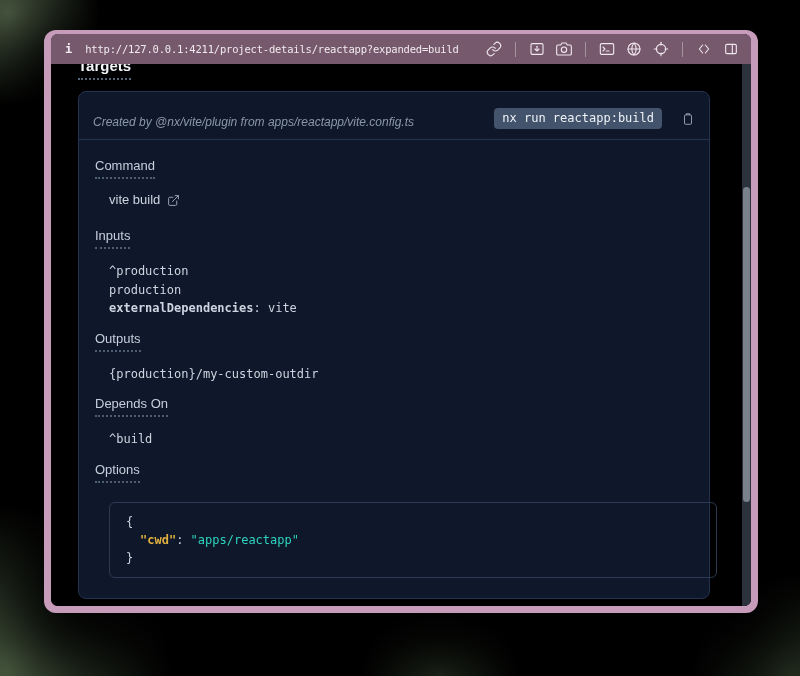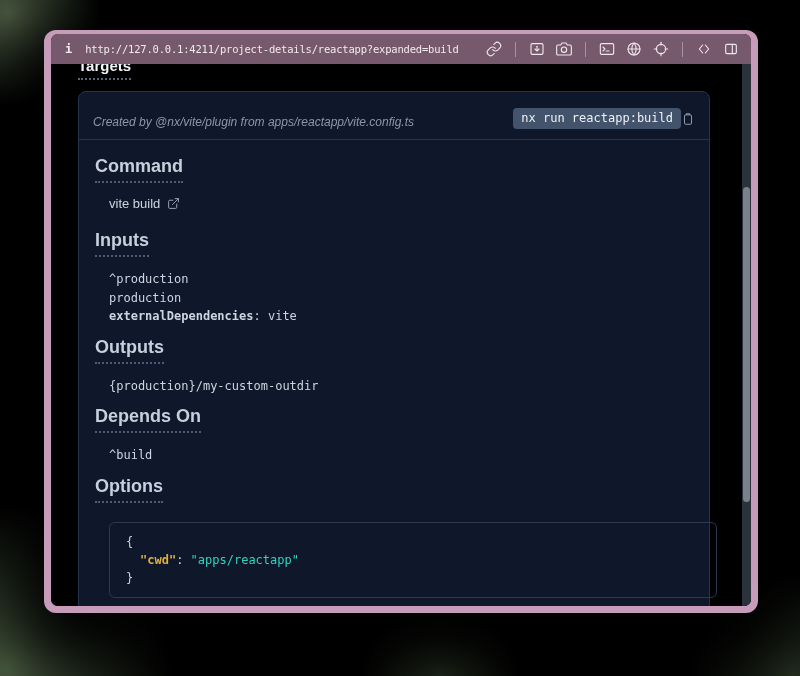--- a/index.html
+++ b/index.html
@@ -96,41 +96,41 @@
   }
   .eye-btn {
     position:absolute; right:11px; top:8px;
     width:27px; height:27px; border:1px solid #33415a; border-radius:7px;
     display:flex; align-items:center; justify-content:center;
     cursor:pointer; background:transparent;
   }
   .eye-btn svg { width:15px; height:15px; stroke:#e5eaf2; fill:none; stroke-width:1.6; display:block; }
   .header-row2 { display:flex; align-items:flex-end; justify-content:space-between; margin-top:7px; }
   .created-by { font-style:italic; font-size:12px; color:#8b98ab; }
-  .run-wrap { display:flex; align-items:center; gap:0; }
+  .run-wrap { display:flex; align-items:center; gap:19px; }
   .run-pill {
     font-family:"DejaVu Sans Mono", monospace;
     font-size:12px; color:#eef2f7;
     background:#43536b; border-radius:4px;
     padding:3px 8px 4px;
     cursor:pointer;
   }
   .copy-icon { width:14px; height:16px; cursor:pointer; }
   .copy-icon svg { width:14px; height:16px; stroke:#9aa7b8; fill:none; stroke-width:1.6; stroke-linejoin:round; display:block; }
   
   .card-body { padding:16px 16px 20px 16px; }
   .section-label {
     display:inline-block;
-    color:#c6cfdb; font-size:18px; font-weight:700;
+    color:#c6cfdb; font-size:13px; font-weight:400;
     padding-bottom:4px;
     border-bottom:2px dotted #4d5d74;
     margin-bottom:13px;
   }
   .indent { padding-left:14px; }
-  .command-row { display:flex; align-items:center; gap:7px; margin-bottom:19px; }
+  .command-row { display:flex; align-items:flex-end; gap:7px; margin-bottom:19px; }
   .command-text { color:#cdd5e0; font-size:13px; cursor:pointer; }
   .ext-link-icon { width:13px; height:13px; cursor:pointer; }
   .ext-link-icon svg { width:13px; height:13px; stroke:#9aa7b8; fill:none; stroke-width:1.8; stroke-linecap:round; stroke-linejoin:round; display:block; }
   .mono-block { margin-bottom:11px; }
   .mono-line {
     font-family:"DejaVu Sans Mono", monospace;
     font-size:12px; color:#cdd5e0; line-height:18.5px;
     white-space:pre;
   }
   .mono-bold { font-weight:bold; }

